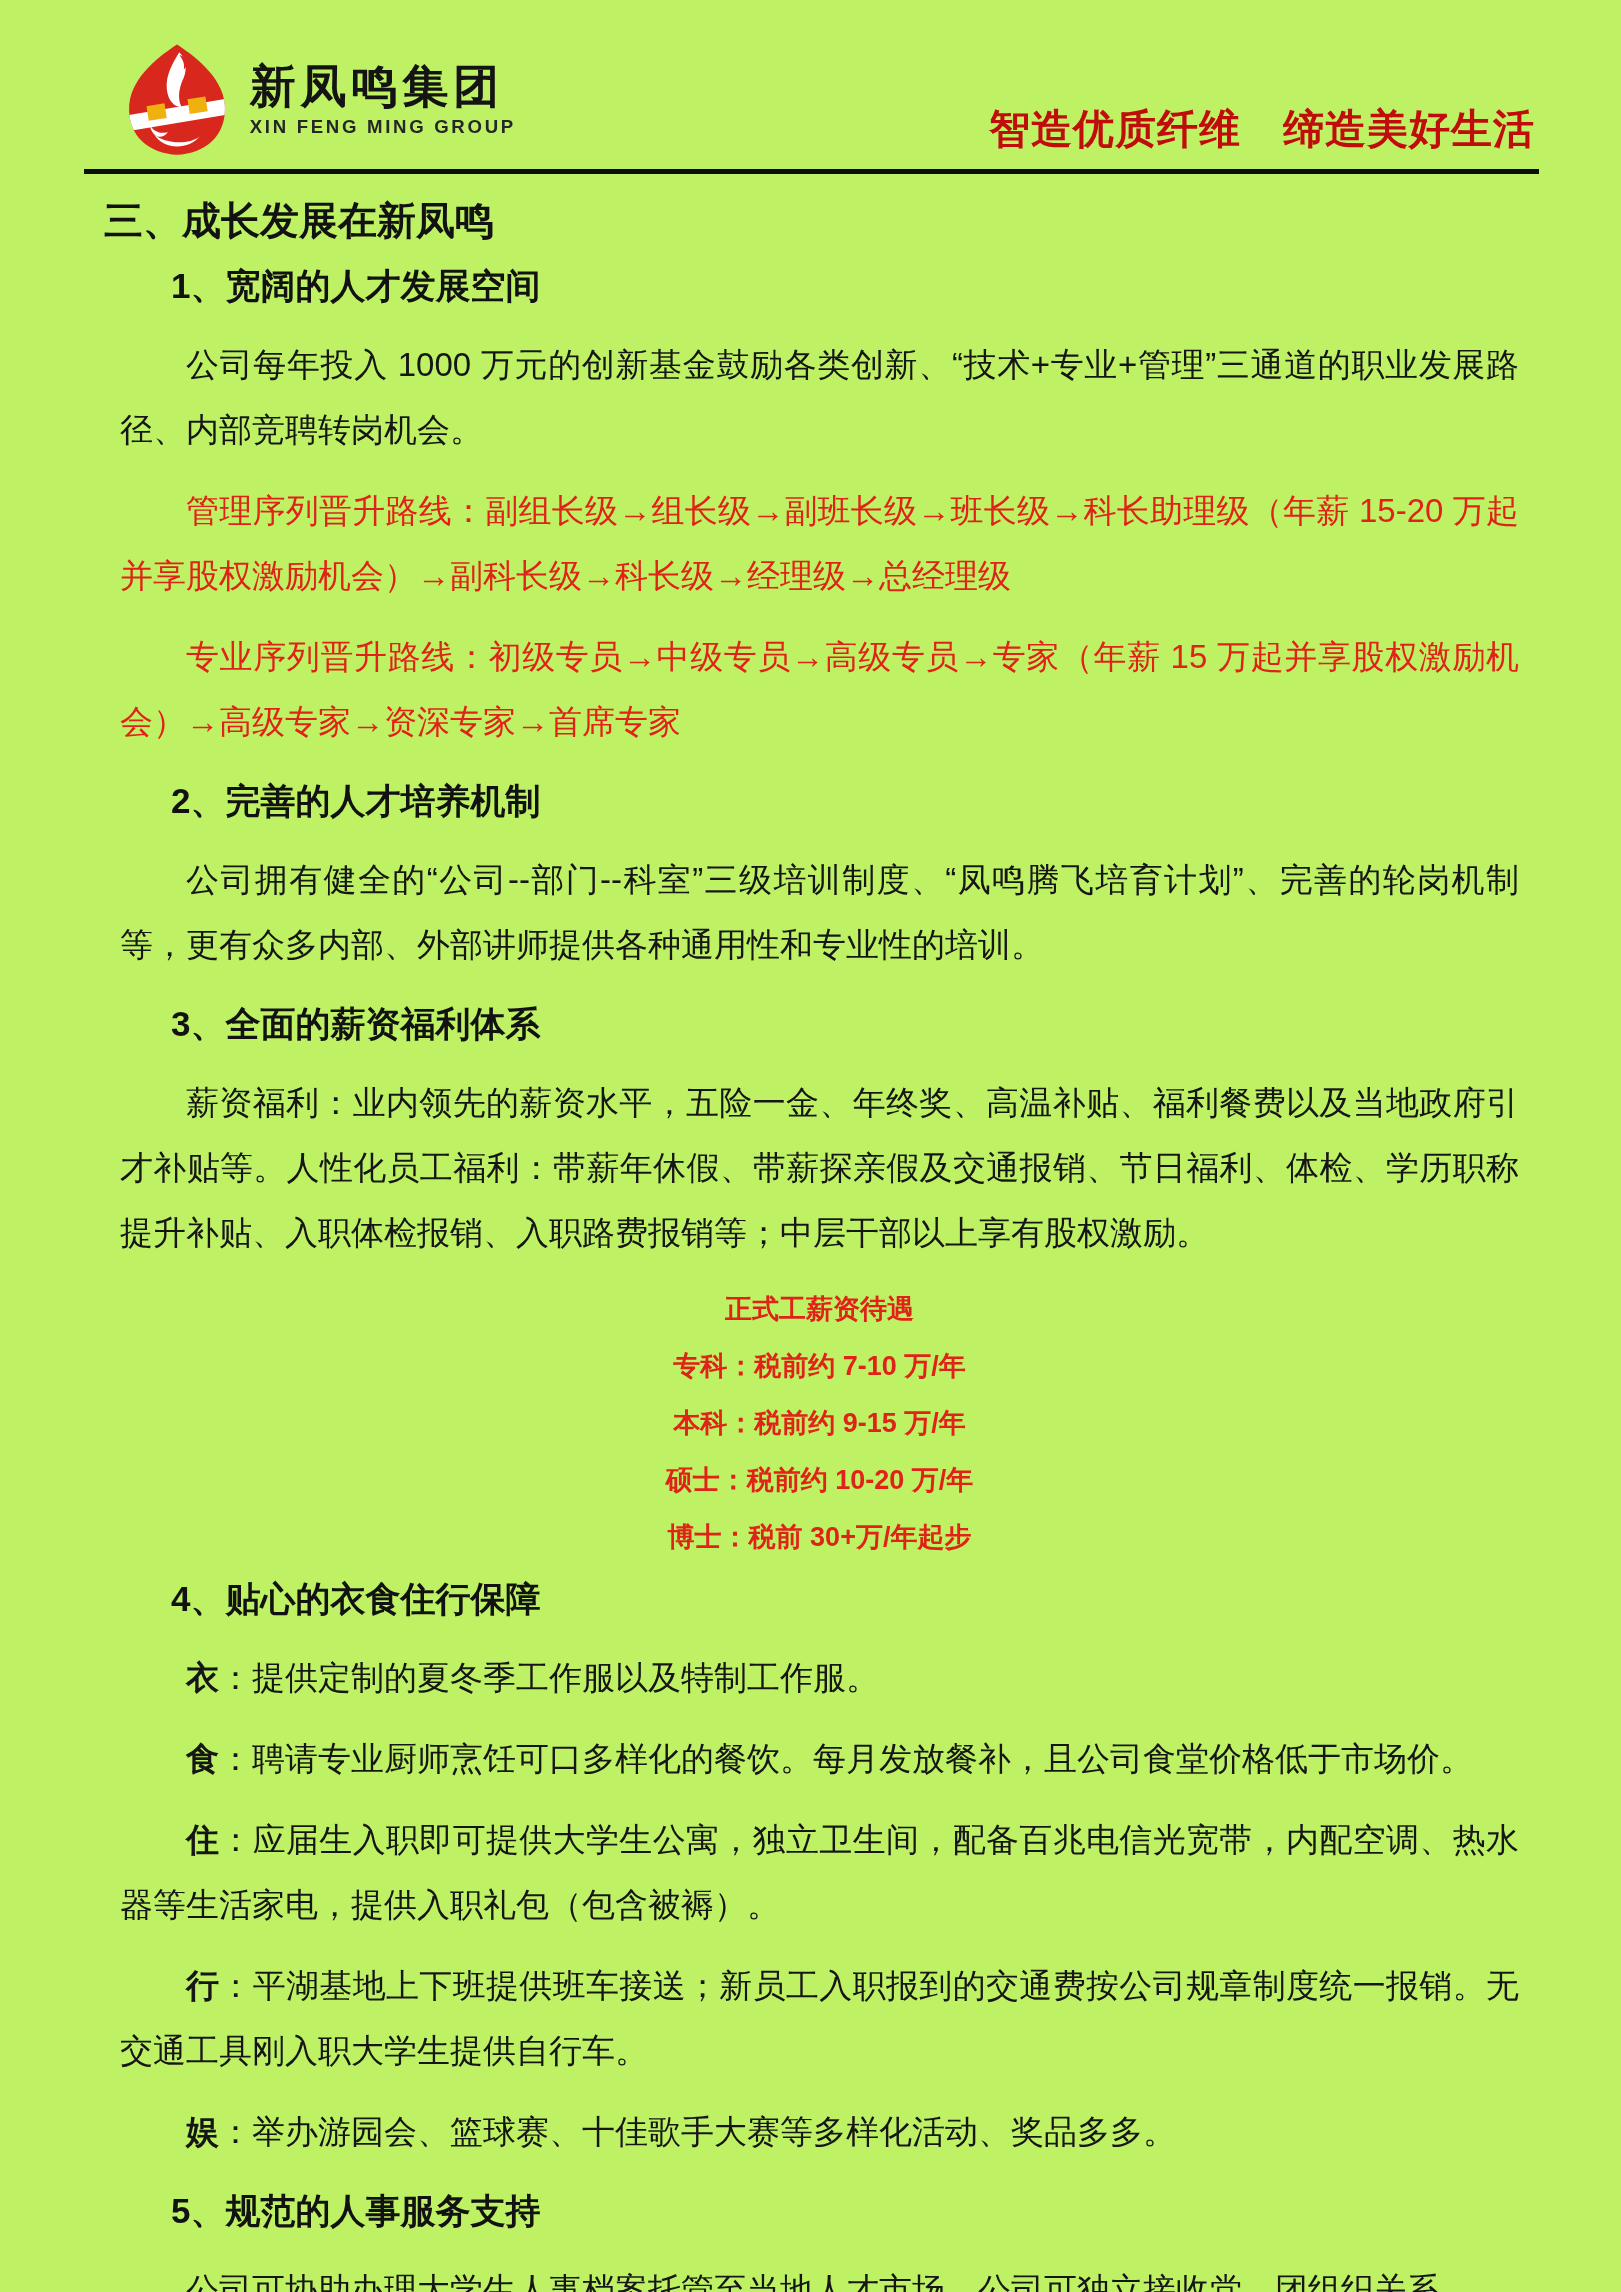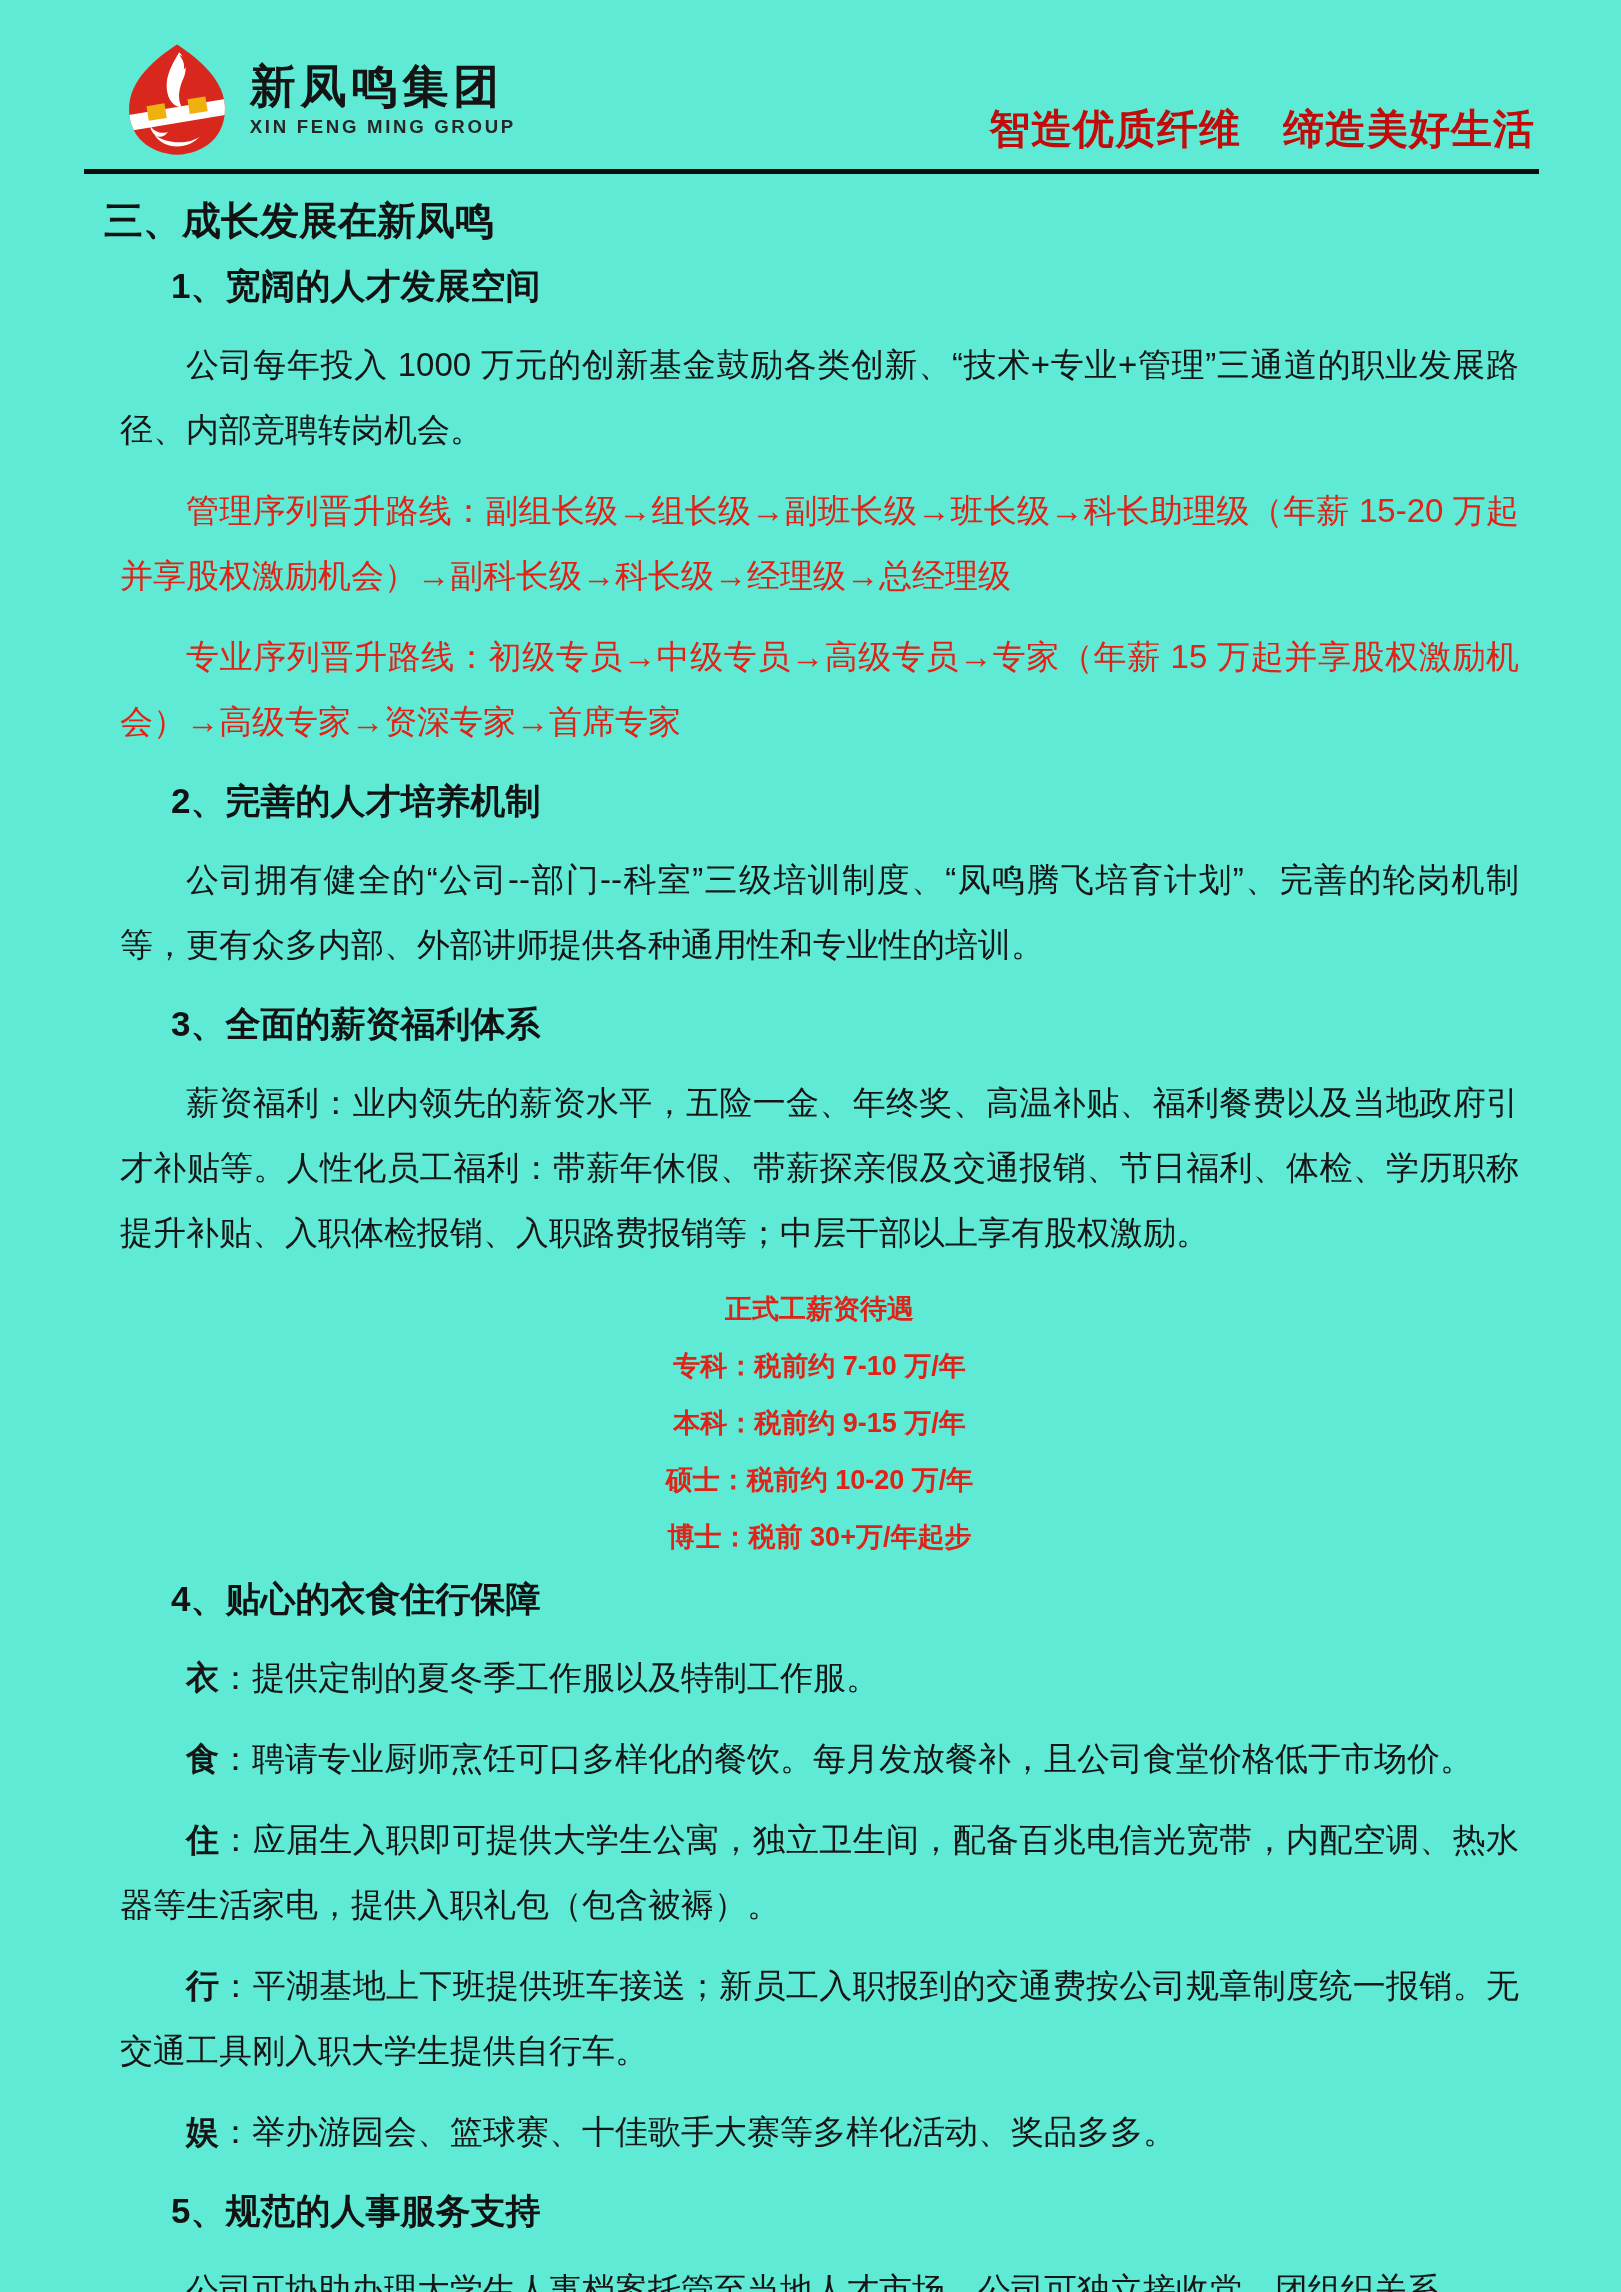--- a/index.html
+++ b/index.html
@@ -1,19 +1,19 @@
 <!DOCTYPE html>
 <html><head>
 <meta charset="utf-8">
 <style>
   html,body{margin:0;padding:0;background:#ffffff;}
   .page{
     position:relative;
     width:1621px;height:2293px;
-    background:#5eead4;
+    background:#bef264;
     overflow:hidden;
     font-family:"Liberation Sans", sans-serif;
     color:#161616;
   }
   
   .header{position:relative;height:176px;}
   .logo-row{position:absolute;left:120px;top:41px;display:flex;align-items:center;gap:15.7px;}
   .logo-svg{display:block;}
   .name-stack{display:flex;flex-direction:column;}
   .company-zh{font-size:46px;font-weight:bold;letter-spacing:4.9px;color:#141414;line-height:1.15;}

